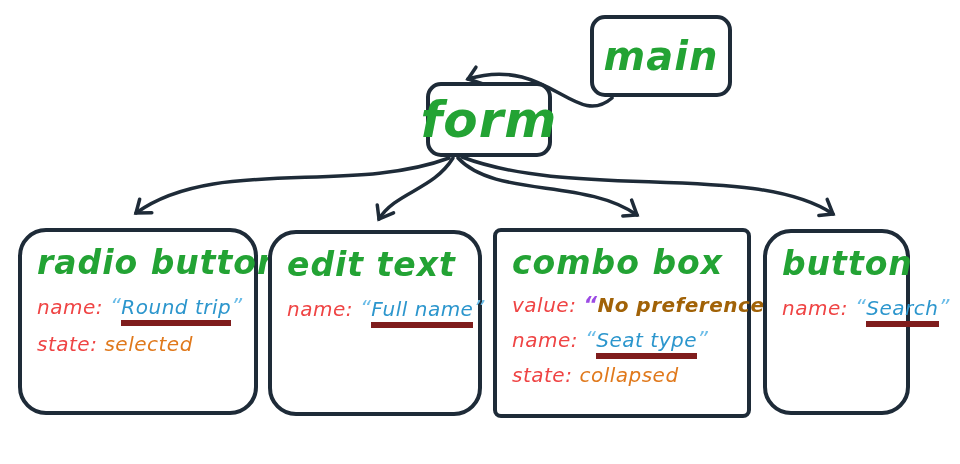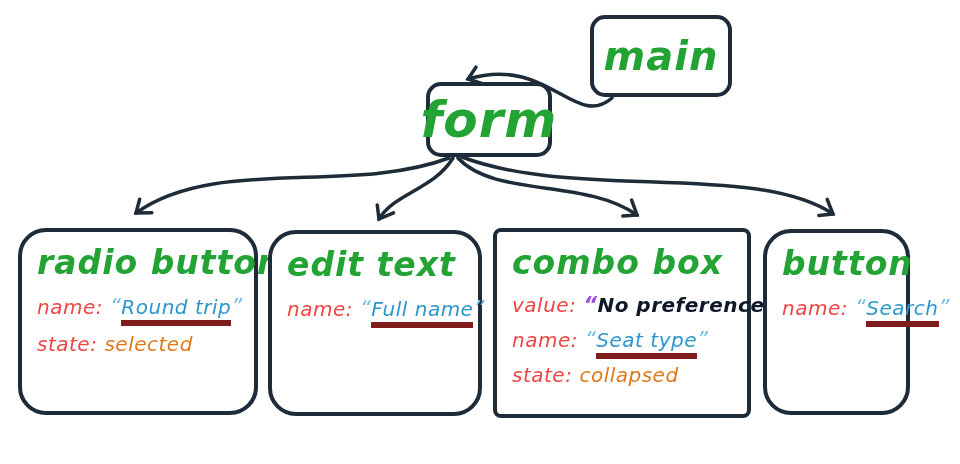--- a/index.html
+++ b/index.html
@@ -60,21 +60,21 @@
     white-space: nowrap;
   }
   #box-combo .prop { margin-top: 11px; }
   .pkey { color: #ef4444; margin-right: 7px; }
   .pval.blue {
     color: #2c96cd;
     border-bottom: 6px solid #7f1d1d;
     padding-bottom: 1px;
   }
   .pval.orange { color: #e0791c; margin-top: 23px; }
-  .pval.purple { color: #0f172a; font-weight: bold; }
+  .pval.purple { color: #a16207; font-weight: bold; }
   .q { font-size: 21px; }
   .q.blueq   { color: #6cbde8; }
   .q.purpleq { color: #9b4ae4; font-weight: bold; }
 </style>
 </head>
 <body>
 
 <div class="canvas">
 
   <svg class="edges" width="960" height="464" viewBox="0 0 960 464">

